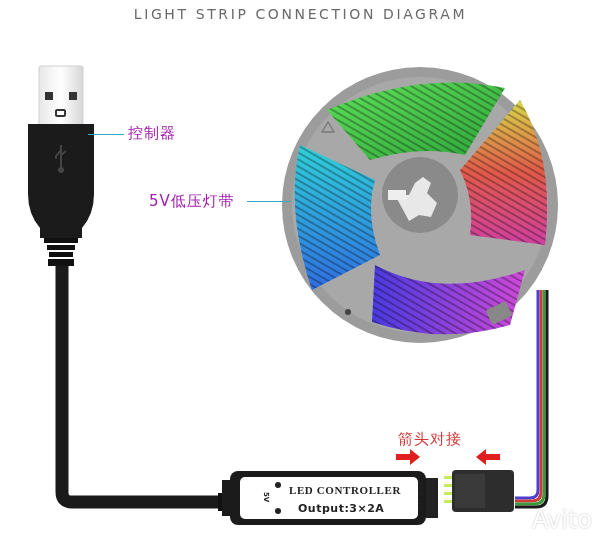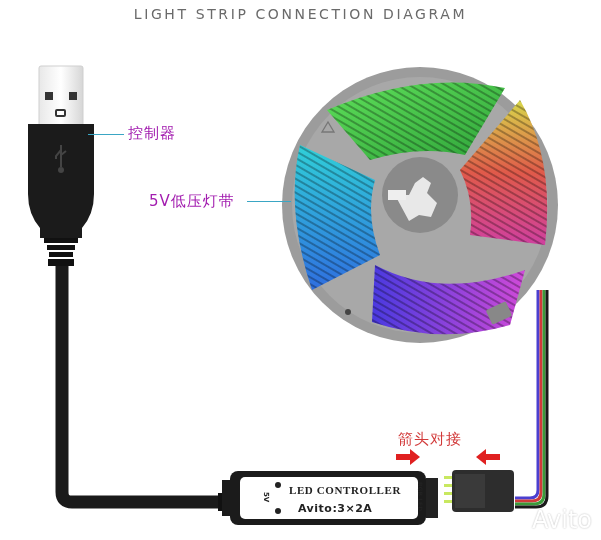--- a/index.html
+++ b/index.html
@@ -122,17 +122,17 @@
 
 <div class="leader" style="left:88px; top:134px; width:36px;"></div>
 <div class="label-cyan" style="left:128px; top:124px;">控制器</div>
 
 <div class="label-cyan" style="left:133px; top:192px;margin-left:16px;">5V低压灯带</div>
 <div class="leader" style="left:247px; top:201px; width:44px;"></div>
 
 <div class="label-red" style="left:398px; top:430px;">箭头对接</div>
 
 <div class="ctrl-text" style="left:289px; top:484px; font-size:11px; letter-spacing:0.6px;font-family:Liberation Serif, serif;">LED CONTROLLER</div>
-<div class="ctrl-text" style="left:298px; top:502px; font-size:11px; letter-spacing:0.5px;">Avito:3×2A</div>
+<div class="ctrl-text" style="left:298px; top:502px; font-size:11px; letter-spacing:0.5px;">Output:3×2A</div>
 <div class="ctrl-text" style="left:270px; top:492px; font-size:7px; transform:rotate(90deg); transform-origin:left top;">5V</div>
 <div class="ctrl-text" style="left:424px; top:482px; font-size:6px; transform:rotate(90deg); transform-origin:left top; white-space:nowrap;">RGB LED</div>
 
 <div class="watermark" style="left:532px; top:506px;">Avito</div>
 
 </body></html>

